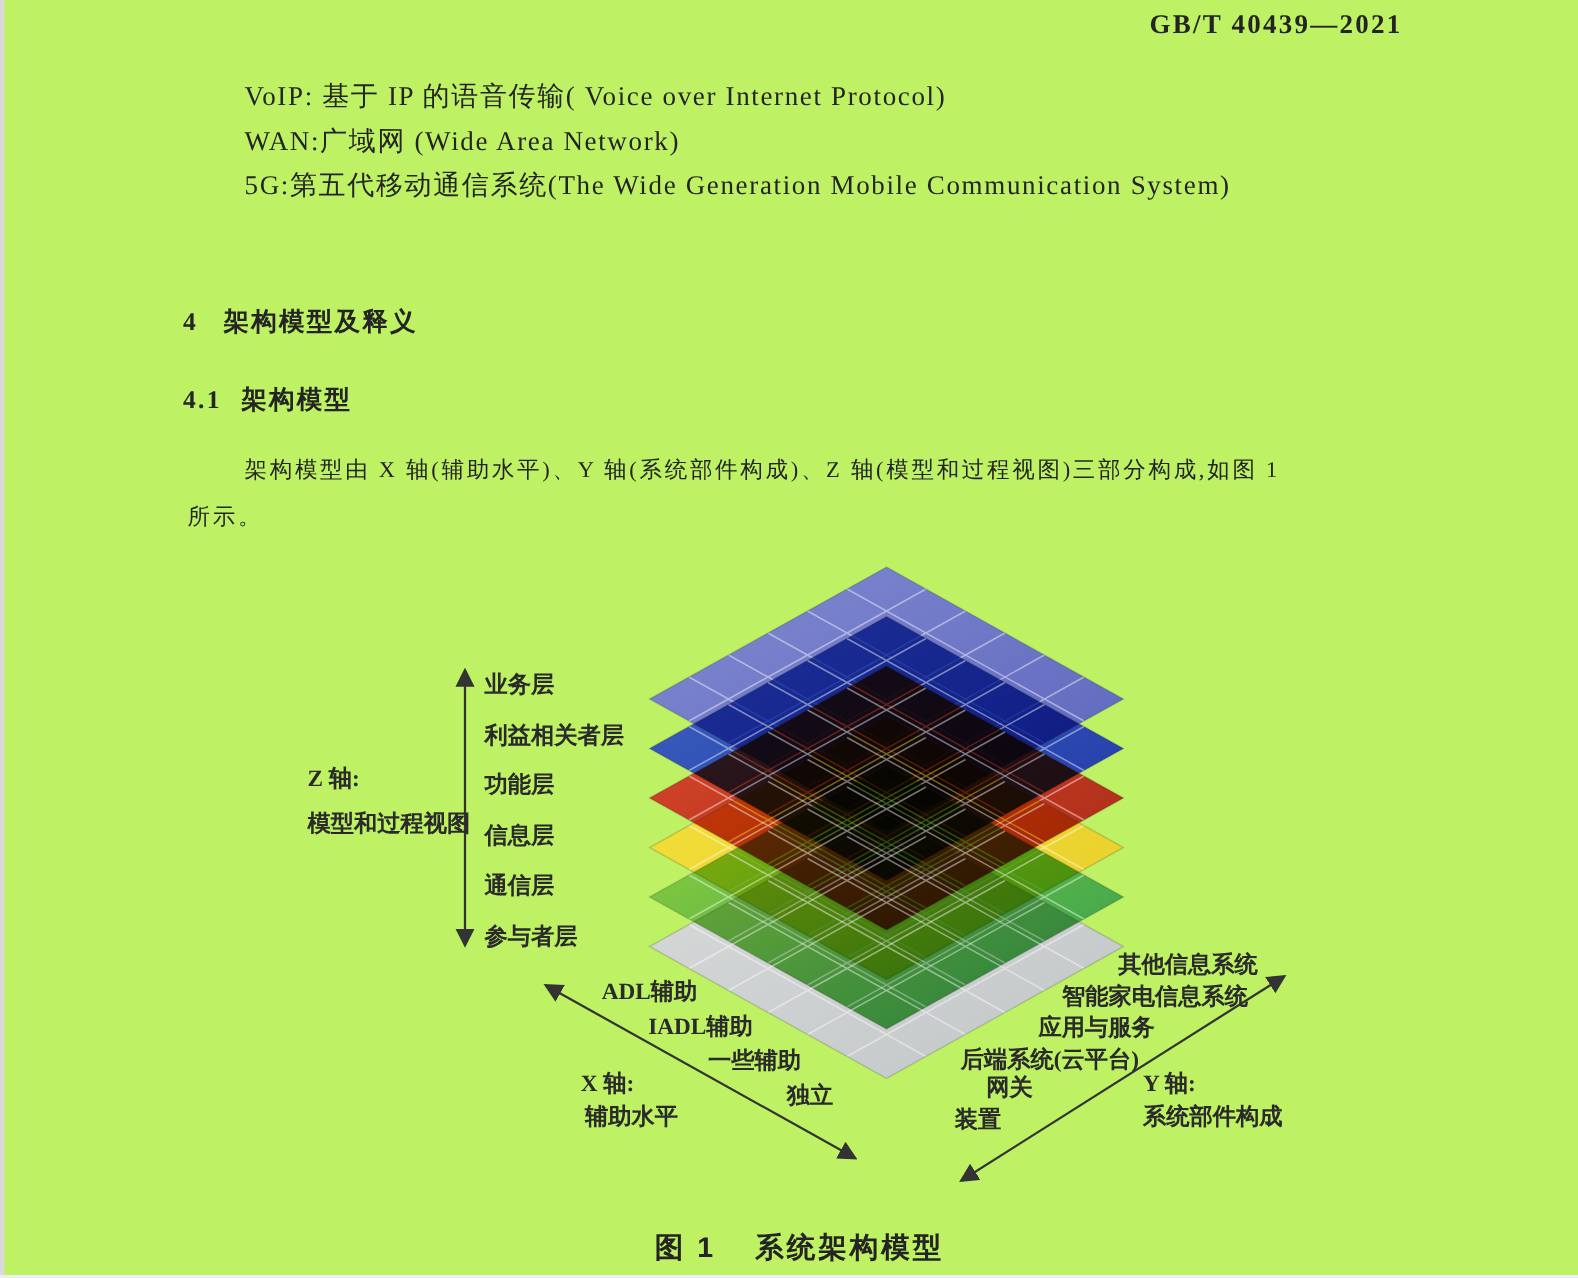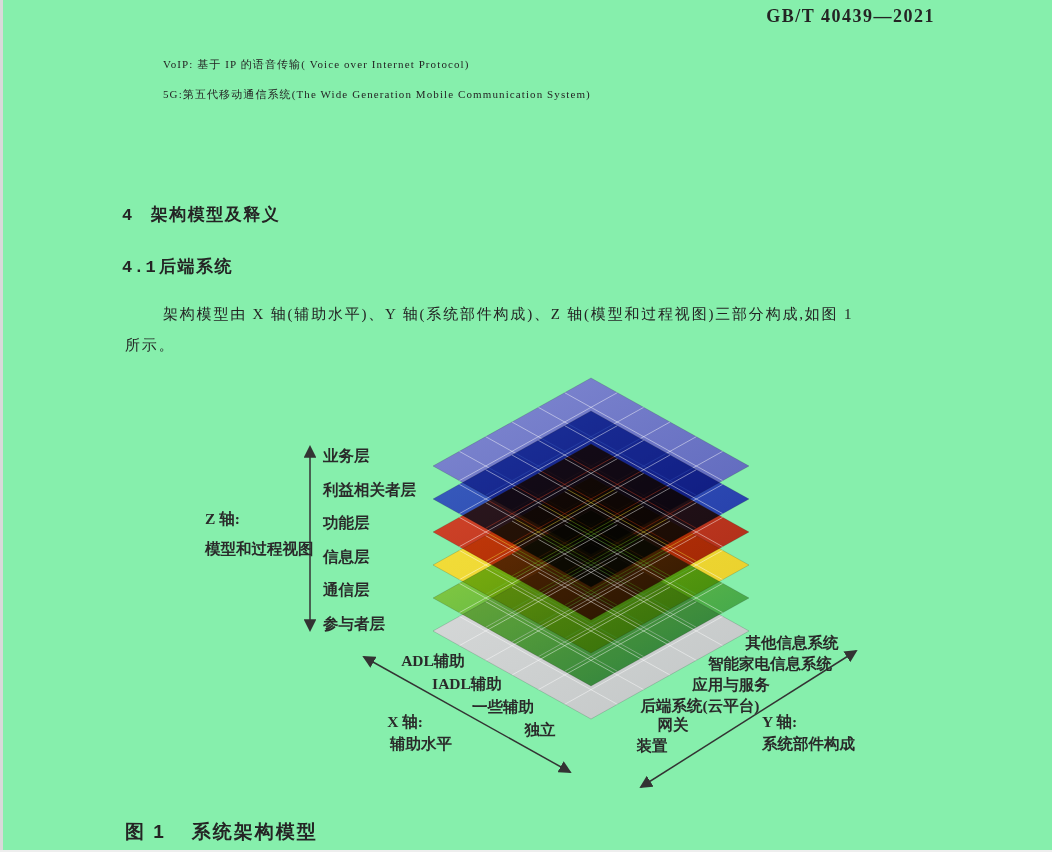--- a/index.html
+++ b/index.html
@@ -1,68 +1,69 @@
 <!DOCTYPE html>
 <html><head>
 <meta charset="utf-8">
 <style>
   html,body{margin:0;padding:0;background:#fff;}
-  .page{position:relative;width:1052px;height:852px;background:#86efac;overflow:hidden;
+  .page{position:relative;width:1052px;height:852px;background:#bef264;overflow:hidden;
         font-family:"Liberation Serif","DejaVu Serif",serif;color:#242424;}
   .edge-left{position:absolute;left:0;top:0;width:3px;height:100%;background:#d9d9d9;}
   .edge-bottom{position:absolute;left:0;bottom:0;width:100%;height:2px;background:#eeeeee;}
 
   .doc-header{position:absolute;top:6px;right:117px;font-size:18px;font-weight:bold;
               letter-spacing:1.5px;}
 
-  .defs{position:absolute;left:163px;top:50px;font-size:11px;letter-spacing:1.1px;}
+  .defs{position:absolute;left:163px;top:50px;font-size:18px;letter-spacing:1.1px;}
   .defs .def-line{height:29.7px;line-height:29.7px;white-space:nowrap;}
 
   .h1,.h2{position:absolute;left:122px;font-size:17px;font-weight:bold;
-          font-family:Liberation Mono, monospace;letter-spacing:1.5px;}
+          font-family:Liberation Serif, serif;letter-spacing:1.5px;}
   .h1{top:203px;}
   .h2{top:255px;}
   .h1 .num{margin-right:17px;}
-  .h2 .num{margin-right:2px;}
+  .h2 .num{margin-right:13px;}
 
   .para{position:absolute;left:125px;top:299px;width:820px;font-size:15px;
         line-height:31px;letter-spacing:1.8px;text-indent:38px;}
 
   .fig-svg{position:absolute;left:0;top:0;width:1052px;height:852px;isolation:isolate;}
   .fig-label{font-family:"Liberation Serif","DejaVu Serif",serif;font-size:15.5px;
              font-weight:bold;fill:#2a2a2a;}
   .axis-name{font-family:"Liberation Serif","DejaVu Serif",serif;font-size:15.5px;
              font-weight:bold;fill:#2a2a2a;}
   .axis-line{stroke:#333333;stroke-width:1.5;fill:none;}
 
-  .caption{position:absolute;left:125px;top:819px;width:816px;
+  .caption{position:absolute;left:125px;top:819px;width:816px;text-align:center;
            font-size:19px;font-weight:bold;
            font-family:"Liberation Sans","DejaVu Sans",sans-serif;letter-spacing:2px;}
   .caption .cap-label{margin-right:26px;}
 </style>
 </head>
 <body>
 
 <div class="page">
   <div class="edge-left"></div>
   <div class="edge-bottom"></div>
 
   <div class="doc-header">GB/T 40439—2021</div>
 
   <div class="defs">
     <div class="def-line">VoIP: 基于 IP 的语音传输( Voice over Internet Protocol)</div>
+    <div class="def-line">WAN:广域网 (Wide Area Network)</div>
     <div class="def-line">5G:第五代移动通信系统(The Wide Generation Mobile Communication System)</div>
   </div>
 
   <div class="h1">
     <span class="num">4</span><span>架构模型及释义</span>
   </div>
 
   <div class="h2">
-    <span class="num">4.1</span><span>后端系统</span>
+    <span class="num">4.1</span><span>架构模型</span>
   </div>
 
   <div class="para">
     <span>架构模型由 X 轴(辅助水平)、Y 轴(系统部件构成)、Z 轴(模型和过程视图)三部分构成,如图 1</span><br>
     <span>所示。</span>
   </div>
 
   <svg class="fig-svg" viewBox="0 0 1052 852" xmlns="http://www.w3.org/2000/svg">
     <defs id="fig-defs">
       <marker id="ah" viewBox="0 0 10 10" refX="8.5" refY="5" markerWidth="8.5" markerHeight="8.5" orient="auto-start-reverse">

